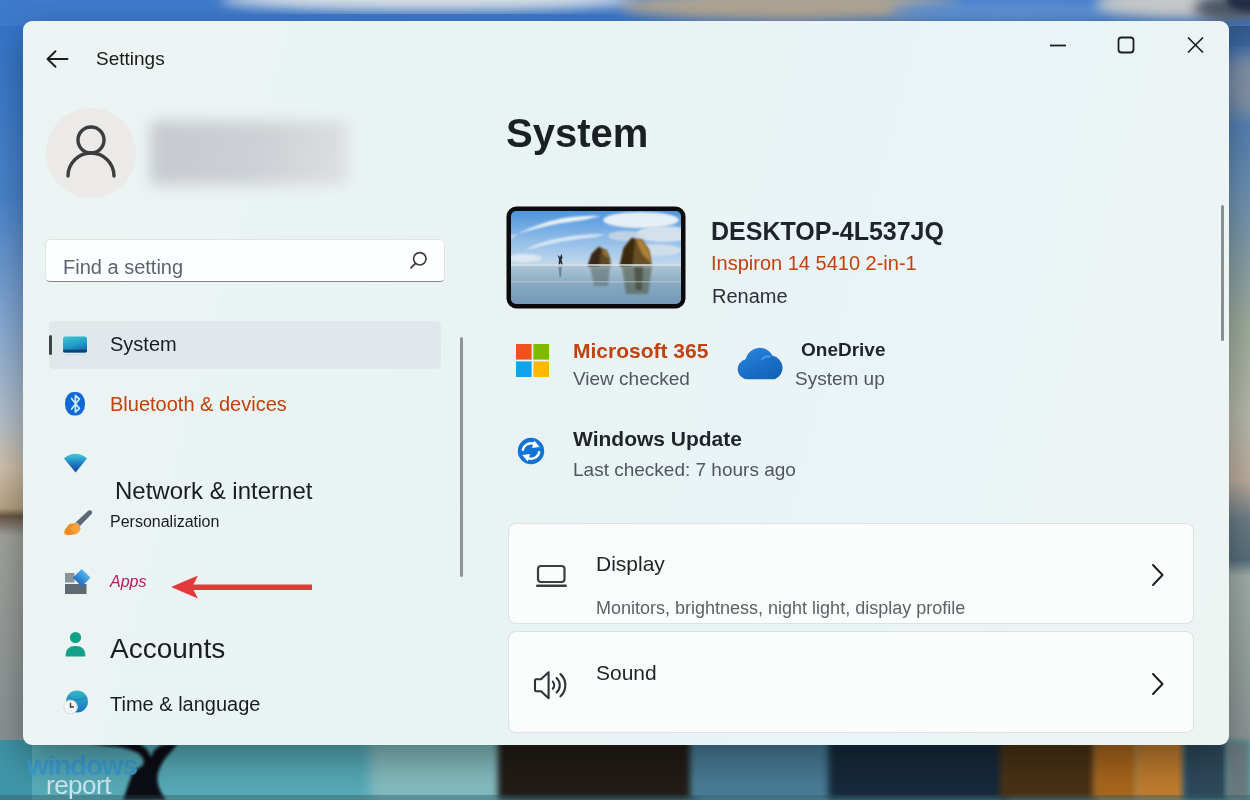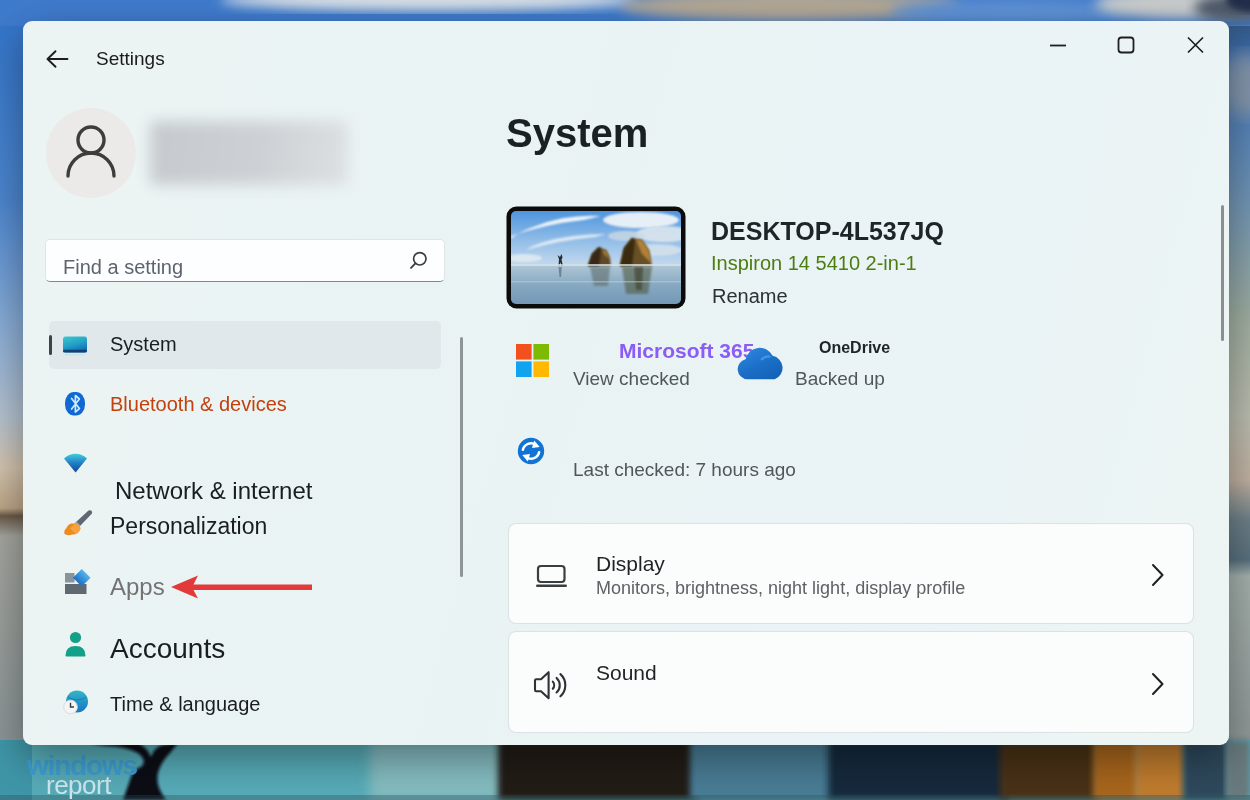--- a/index.html
+++ b/index.html
@@ -174,22 +174,22 @@
       <path d="M13 377 q9 6 18 0" stroke="#0f5ea8" stroke-width="1" fill="none" opacity="0.5"></path>
       <circle cx="15.5" cy="387" r="6.8" fill="#f4f6f6"></circle>
       <circle cx="15.5" cy="387" r="6.8" fill="none" stroke="#d8dcdc" stroke-width="1"></circle>
       <path d="M15.5 382.8 L15.5 387 L19 387" stroke="#3c3c3c" stroke-width="1.4" fill="none"></path>
     </g>
   </svg>
 
   <div class="abs" style="left:110px;top:333px;font-size:20px;color:#191e22;">System</div>
   <div class="abs" style="left:110px;top:393px;font-size:20px;color:#c2410c;">Bluetooth &amp; devices</div>
   <div class="abs" style="left:115px;top:453px;font-size:24px;color:#191e22;margin-top:24px;">Network &amp; internet</div>
-  <div class="abs" style="left:110px;top:513px;font-size:23px;color:#191e22;">Personalization</div>
-  <div class="abs" style="left:110px;top:573px;font-size:24px;color:#737373;">Apps</div>
+  <div class="abs" style="left:110px;top:513px;font-size:16px;color:#191e22;">Personalization</div>
+  <div class="abs" style="left:110px;top:573px;font-size:16px;color:#be185d;font-style:italic;">Apps</div>
   <div class="abs" style="left:110px;top:633px;font-size:28px;color:#191e22;">Accounts</div>
   <div class="abs" style="left:110px;top:693px;font-size:20px;color:#191e22;">Time &amp; language</div>
 
   <svg class="abs" width="160" height="40" viewBox="0 0 160 40" style="left:165px;top:567px">
     <path d="M6 20 L33 8.5 L28.5 17.4 L147 17.4 L147 22.9 L28.5 22.9 L33 31.5 Z" fill="#e23a3a"></path>
   </svg>
 
   <div class="abs" style="left:460px;top:337px;width:2.6px;height:240px;background:#8e9596;border-radius:2px;"></div>
 
   <div class="abs" style="left:1221px;top:205px;width:3px;height:136px;background:#8b8f92;border-radius:2px;"></div>
@@ -240,62 +240,63 @@
       <path d="M128 61 L130 84 L136 84 L137 61 Z" fill="#3e3c28" opacity="0.6" filter="url(#thb)"></path>
 
       <path d="M52.5 60 l0.5 -7 l-1.5 -4 l2.5 2 l1.5 -3 l1 3.5 l-1 2 l1.5 6.5 l-1.8 0 l-0.9 -4 l-0.8 4 Z" fill="#262b2f"></path>
       <path d="M52.5 61 l1 10 l1.5 0 l0.8 -10 Z" fill="#4a565e" opacity="0.55"></path>
       <rect x="5" y="58" width="170" height="2" fill="#dce6ea" opacity="0.75"></rect>
       <rect x="5" y="75" width="170" height="1.5" fill="#c3d2dc" opacity="0.5"></rect>
     </g>
   </svg>
 
   <div class="abs" style="left:711px;top:217px;font-size:25px;font-weight:bold;color:#1e2528;">DESKTOP-4L537JQ</div>
-  <div class="abs" style="left:711px;top:252px;font-size:20px;color:#4d7c0f;">Inspiron 14 5410 2-in-1</div>
+  <div class="abs" style="left:711px;top:252px;font-size:20px;color:#c2410c;">Inspiron 14 5410 2-in-1</div>
   <div class="abs" style="left:712px;top:285px;font-size:20px;color:#2b3134;">Rename</div>
 
   <svg class="abs" width="34" height="34" viewBox="0 0 34 34" style="left:516px;top:344px">
     <rect x="0" y="0" width="15.6" height="15.6" fill="#f2501c"></rect>
     <rect x="17.4" y="0" width="15.6" height="15.6" fill="#7eb903"></rect>
     <rect x="0" y="17.4" width="15.6" height="15.6" fill="#12a3ee"></rect>
     <rect x="17.4" y="17.4" width="15.6" height="15.6" fill="#ffb902"></rect>
   </svg>
-  <div class="abs" style="left:573px;top:339px;font-size:21px;font-weight:bold;color:#8b5cf6;margin-left:46px;">Microsoft 365</div>
+  <div class="abs" style="left:573px;top:339px;font-size:21px;font-weight:bold;color:#c2410c;">Microsoft 365</div>
   <div class="abs" style="left:573px;top:368px;font-size:19px;color:#50575c;">View checked</div>
 
   <svg class="abs" width="59" height="40" viewBox="0 0 44 30" style="left:731px;top:346px">
     <defs>
         <linearGradient id="odg" x1="0.2" y1="0" x2="0.9" y2="1">
       <stop offset="0" stop-color="#2e86dd"></stop>
           <stop offset="0.5" stop-color="#1b6fc8"></stop>
           <stop offset="1" stop-color="#1261b4"></stop>
         </linearGradient>
       </defs>
     <path d="M12.2 25 a7.6 7.6 0 0 1 -1.4 -15 a10.8 10.8 0 0 1 20.3 -2.6 a9.2 9.2 0 0 1 1.6 17.6 Z" fill="url(#odg)"></path>
     <path d="M22.5 10.5 q3 -3.5 7 -2.5" stroke="#4aa0ea" stroke-width="1.6" fill="none" opacity="0.8"></path>
   </svg>
-  <div class="abs" style="left:819px;top:339px;font-size:16px;font-weight:bold;color:#1e2528;">OneDrive</div>
-  <div class="abs" style="left:795px;top:368px;font-size:19px;color:#50575c;">Backed up</div>
+  <div class="abs" style="left:801px;top:339px;font-size:19px;font-weight:bold;color:#1e2528;">OneDrive</div>
+  <div class="abs" style="left:795px;top:368px;font-size:19px;color:#50575c;">System up</div>
 
   <svg class="abs" width="34" height="34" viewBox="0 0 34 34" style="left:517px;top:437px">
     <circle cx="14" cy="14" r="13.2" fill="#1173d4"></circle>
     <path d="M5.9 12.8 a8.3 8.3 0 0 1 12.9 -5" stroke="#fff" stroke-width="2.55" fill="none" stroke-linecap="round"></path>
     <path d="M17.2 3.4 L22.7 10 L15 11 Z" fill="#fff"></path>
     <path d="M22.1 15.2 a8.3 8.3 0 0 1 -12.9 5" stroke="#fff" stroke-width="2.55" fill="none" stroke-linecap="round"></path>
     <path d="M10.8 24.6 L5.3 18 L13 17 Z" fill="#fff"></path>
   </svg>
+  <div class="abs" style="left:573px;top:427px;font-size:21px;font-weight:bold;color:#1e2528;">Windows Update</div>
   <div class="abs" style="left:573px;top:459px;font-size:19px;color:#50575c;">Last checked: 7 hours ago</div>
 
   <div class="abs" style="left:508px;top:523px;width:686px;height:101px;background:#fbfcfc;border:1px solid rgba(190,200,200,0.5);border-radius:8px;box-sizing:border-box;"></div>
   <svg class="abs" width="44" height="44" viewBox="0 0 44 44" style="left:530px;top:563px">
     <rect x="8" y="3" width="26.5" height="16" rx="3" stroke="#393e41" stroke-width="2.2" fill="none"></rect>
     <rect x="6" y="21.5" width="31" height="2.6" rx="1.3" fill="#393e41"></rect>
   </svg>
   <div class="abs" style="left:596px;top:552px;font-size:21px;color:#1f2326;">Display</div>
-  <div class="abs" style="left:596px;top:578px;font-size:18px;color:#5c6266;text-align:right;">Monitors, brightness, night light, display profile</div>
+  <div class="abs" style="left:596px;top:598px;font-size:18px;color:#5c6266;text-align:right;">Monitors, brightness, night light, display profile</div>
   <svg class="abs" width="24" height="28" viewBox="0 0 24 28" style="left:1146px;top:561px">
     <path d="M7 4 L16.5 14 L7 24" stroke="#1f1f1f" stroke-width="2" fill="none" stroke-linecap="round" stroke-linejoin="round"></path>
   </svg>
 
   <div class="abs" style="left:508px;top:631px;width:686px;height:102px;background:#fbfcfc;border:1px solid rgba(190,200,200,0.5);border-radius:8px;box-sizing:border-box;"></div>
   <svg class="abs" width="44" height="44" viewBox="0 0 44 44" style="left:528px;top:664px">
     <path d="M8.2 15.2 L13 15.2 L20.6 8.2 L20.6 34.2 L13 27.2 L8.2 27.2 Q7 27.2 7 26 L7 16.4 Q7 15.2 8.2 15.2 Z" stroke="#2e3336" stroke-width="2.1" fill="none" stroke-linejoin="round"></path>
     <path d="M24.8 17.6 a5.5 5.5 0 0 1 0 7.2" stroke="#2e3336" stroke-width="2.1" fill="none" stroke-linecap="round"></path>
     <path d="M28.6 13.9 a10 10 0 0 1 0 14.6" stroke="#2e3336" stroke-width="2.1" fill="none" stroke-linecap="round"></path>
     <path d="M32.4 10.1 a15 15 0 0 1 0 22.2" stroke="#2e3336" stroke-width="2.1" fill="none" stroke-linecap="round"></path>

